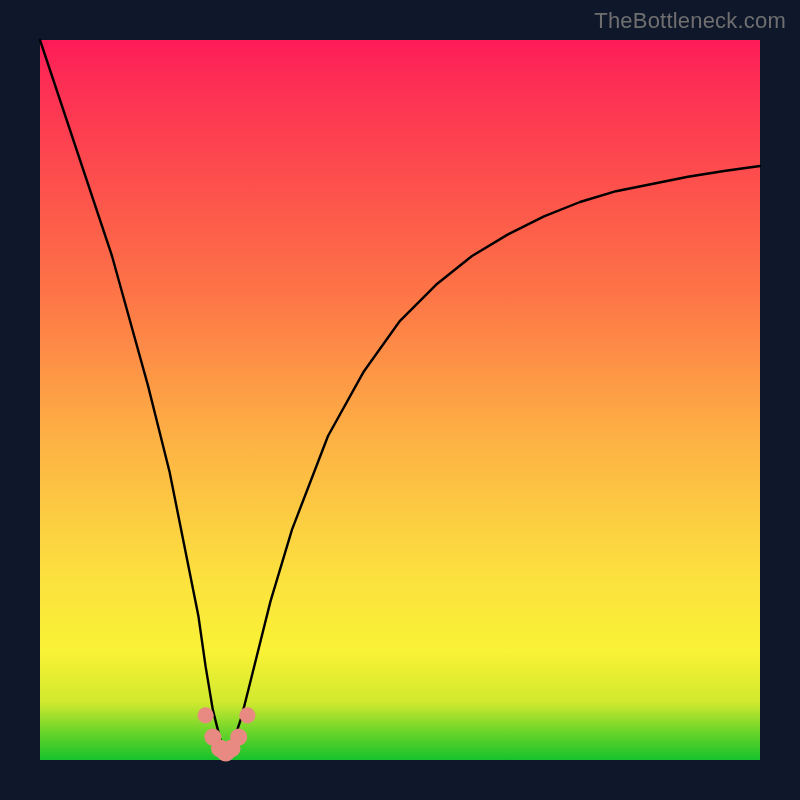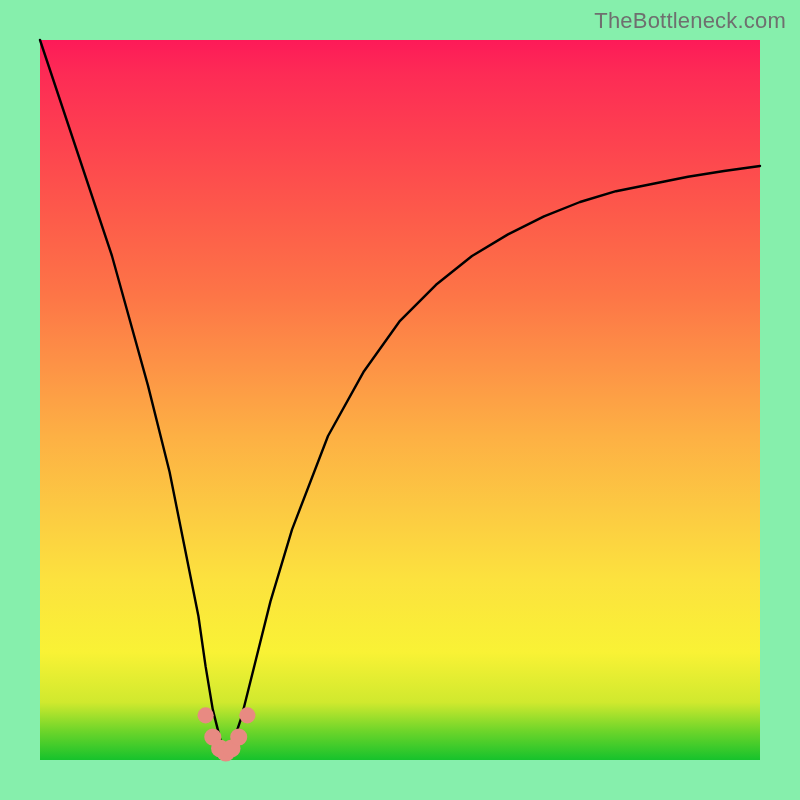--- a/index.html
+++ b/index.html
@@ -8,21 +8,21 @@
     width: 800px;
     height: 800px;
     background: #000;
     overflow: hidden;
     font-family: Arial, Helvetica, sans-serif;
   }
   .frame {
     position: relative;
     width: 800px;
     height: 800px;
-    background: #86efac;
+    background: #0f172a;
   }
   .plot-area {
     position: absolute;
     left: 40px;
     top: 40px;
     width: 720px;
     height: 720px;
     
     background: linear-gradient(
       to top,

